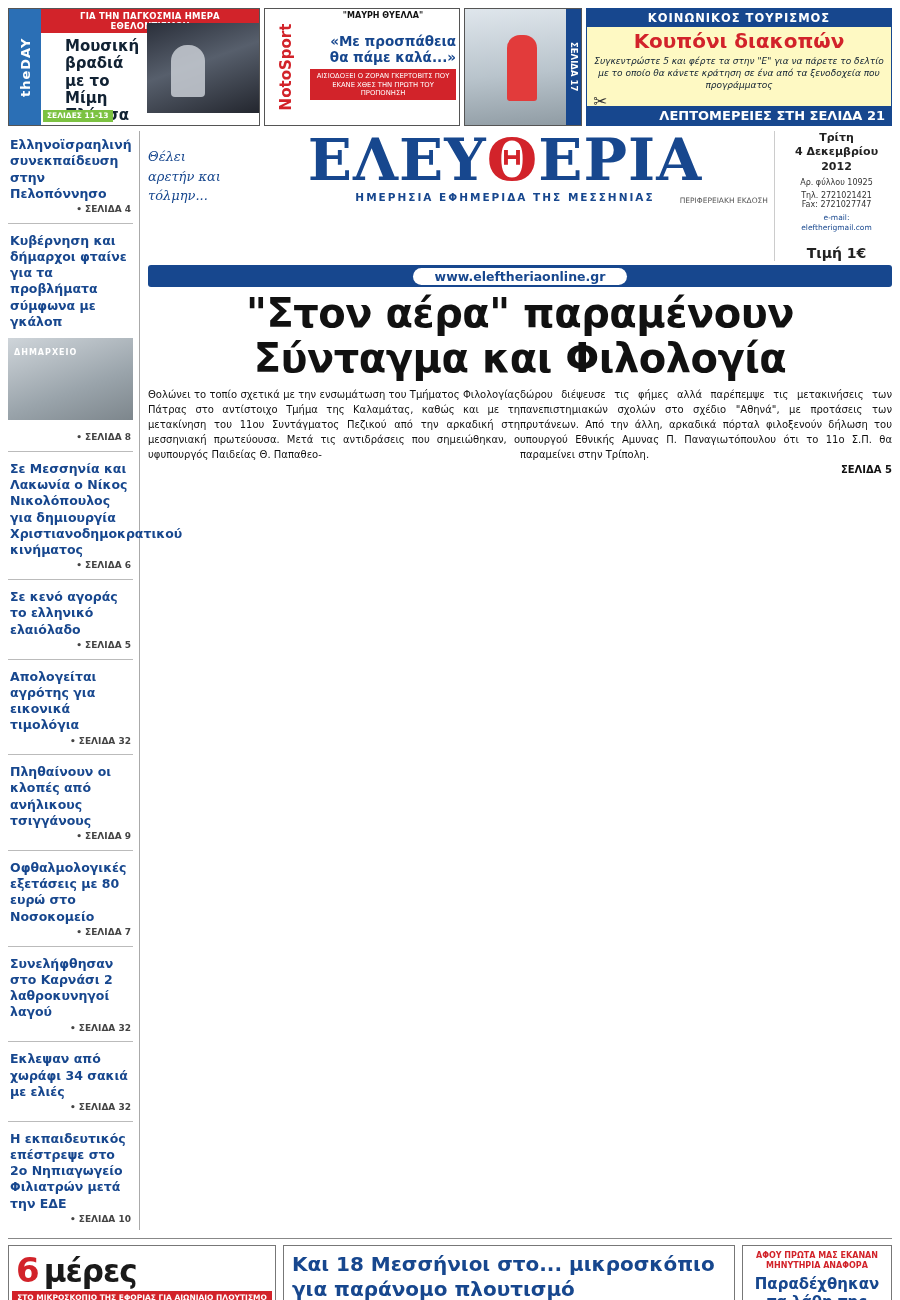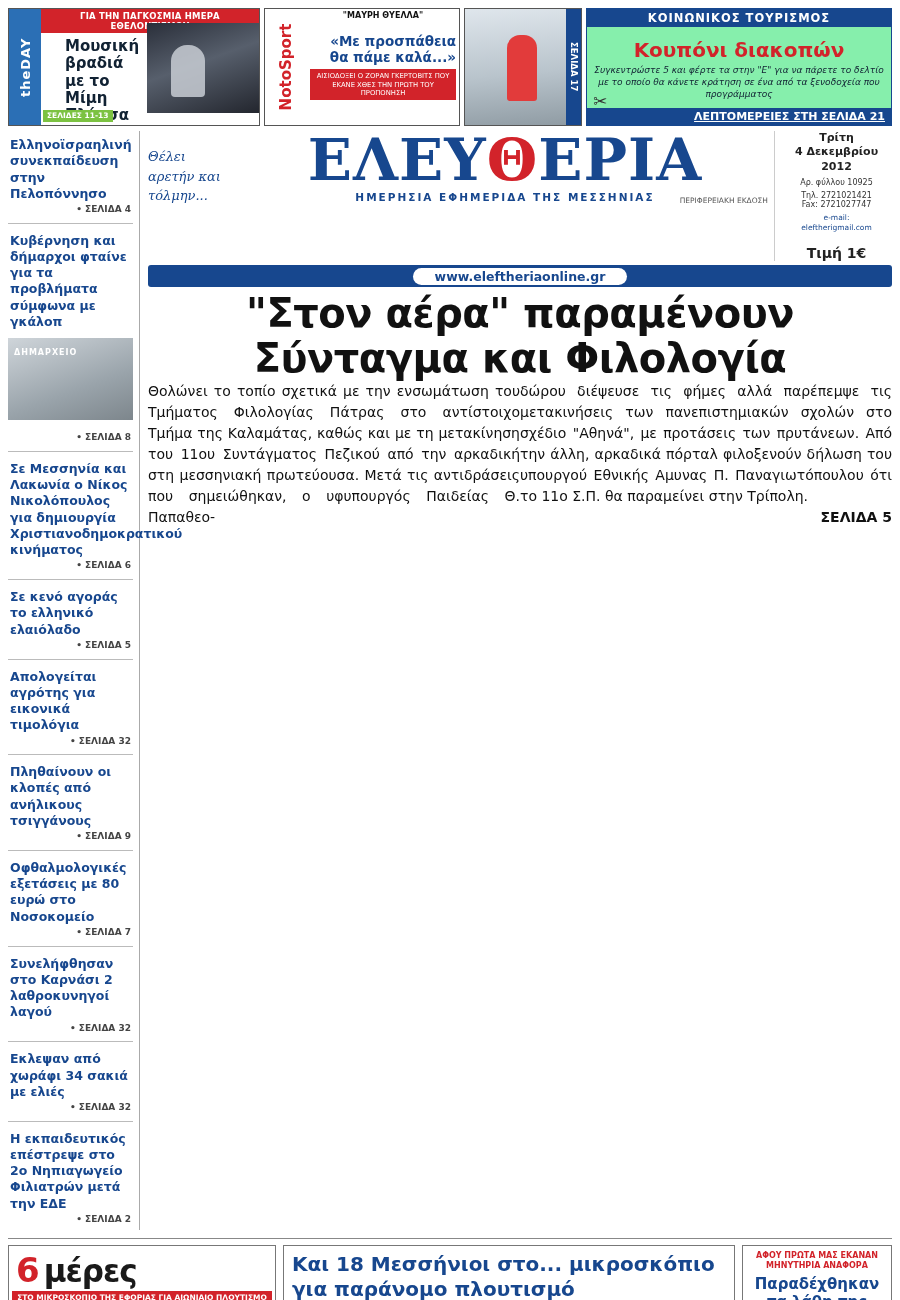--- a/index.html
+++ b/index.html
@@ -37,26 +37,26 @@
   .ts2-kicker { font-size:8px; font-weight:bold; text-align:center; color:#111; }
   .ts2-head { font-size:13.5px; font-weight:bold; color:#17478e; text-align:right; line-height:1.15; margin-top:14px;}
   .ts2-foot { margin-top:4px; background:#d2232a; color:#fff; font-size:6.8px; font-weight:normal; text-align:center; padding:3px 2px; line-height:1.25;}
 
   .ts3 { width:118px; position:relative; background:#cdd6de; }
   .ts3-img { position:absolute; inset:0; background:linear-gradient(175deg,#dfe6ec 0%,#b9c4cc 55%,#8f9ba3 100%); }
   .ts3-img:after{content:"";position:absolute;left:42px;top:26px;width:30px;height:66px;border-radius:13px 13px 3px 3px;background:#e23b3b;}
   .ts3-side { position:absolute; right:0; top:0; bottom:0; width:15px; background:#17478e; color:#fff;
      writing-mode:vertical-rl; font-size:8.5px; font-weight:bold; display:flex; align-items:center; justify-content:center;}
 
-  .ts4 { flex:1; background:#86efac; border:1px solid #17478e; position:relative; }
+  .ts4 { flex:1; background:#fef9c3; border:1px solid #17478e; position:relative; }
   .ts4-head { background:#17478e; color:#fff; text-align:center; font-size:11.5px; font-weight:bold; letter-spacing:1px; padding:2px 0; }
-  .ts4-title { text-align:center; color:#d2232a; font-weight:bold; font-size:20px; margin-top:11px; }
+  .ts4-title { text-align:center; color:#d2232a; font-weight:bold; font-size:20px; margin-top:2px; }
   .ts4-sub { text-align:center; font-size:9px; font-style:italic; color:#123; line-height:1.35; padding:2px 4px 0; }
-  .ts4-foot { position:absolute; left:0; right:0; bottom:0; background:#17478e; color:#fff; font-size:11px;
-     font-weight:bold; text-align:right; padding:2px 6px;text-decoration:underline; }
+  .ts4-foot { position:absolute; left:0; right:0; bottom:0; background:#17478e; color:#fff; font-size:13px;
+     font-weight:bold; text-align:right; padding:2px 6px; }
   .scissors { position:absolute; left:6px; bottom:14px; font-size:17px; color:#333; }
 
   
   .mast-row { display:flex; margin-top:5px; }
   .leftcol { width:132px; padding-right:6px; border-right:1px solid #aaa; }
   .mast { flex:1; padding-left:8px; position:relative; }
 
   .brief { font-size:12.5px; color:#17478e; line-height:1.3; padding:6px 2px 4px; font-weight:600;}
   .brief .pg { display:block; text-align:right; font-size:9px; color:#444; font-weight:bold; margin-top:2px;}
   .sep { border-top:1px solid #bbb; margin:3px 0; }
@@ -75,21 +75,21 @@
   .mast-right .d2 { font-size:8px; margin-top:4px; color:#333;}
   .mast-right .d3 { font-size:7.5px; margin-top:4px; color:#17478e; line-height:1.35;}
   .mast-right .price { margin-top:12px; font-size:14px; font-weight:bold; }
 
   .urlbar { margin-top:4px; background:#17478e; height:22px; border-radius:3px; display:flex; align-items:center; justify-content:center; }
   .urlbar span { background:#fff; color:#17478e; font-weight:bold; font-size:12.5px; padding:1px 22px; border-radius:11px; }
 
   
   .kicker { text-align:center; font-size:14.5px; color:#17478e; font-weight:600; margin-top:8px;}
   .headline { text-align:center; font-size:40px; font-weight:bold; line-height:1.12; margin-top:4px; letter-spacing:-.5px;}
-  .lead { display:flex; margin-top:0; font-size:14px; line-height:1.5; text-align:justify; }
+  .lead { display:flex; margin-top:6px; font-size:10px; line-height:1.5; text-align:justify; }
   .lead > div { flex:1; }
   .lead .sel { font-weight:bold; }
 
   .rule { border-top:1px solid #888; margin:8px 0 6px; }
 
   
   .mid { display:flex; gap:7px; }
   .m1 { width:268px; border:1px solid #777; padding:3px; background:#fff; }
   .promo { background:#fff; }
   .promo-top { display:flex; align-items:center; gap:4px; padding:4px 2px 0 4px;}
@@ -191,21 +191,21 @@
         <span class="pg">• ΣΕΛΙΔΑ 32</span>
       </div>
       <div class="sep"></div>
       <div class="brief">
         <span>Εκλεψαν από χωράφι 34 σακιά με ελιές</span>
         <span class="pg">• ΣΕΛΙΔΑ 32</span>
       </div>
       <div class="sep"></div>
       <div class="brief">
         <span>Η εκπαιδευτικός επέστρεψε στο 2ο Νηπιαγωγείο Φιλιατρών μετά την ΕΔΕ</span>
-        <span class="pg">• ΣΕΛΙΔΑ 2</span>
+        <span class="pg">• ΣΕΛΙΔΑ 10</span>
       </div>
     </div>
 
     <div class="mast">
       <div class="mast-top">
         <div class="motto">Θέλει αρετήν και τόλμην...</div>
         <div class="logo">
           <div class="logo-text"><span>ΕΛΕΥ</span><span class="theta">Θ</span><span>ΕΡΙΑ</span></div>
           <div class="logo-sub">ΗΜΕΡΗΣΙΑ ΕΦΗΜΕΡΙΔΑ ΤΗΣ ΜΕΣΣΗΝΙΑΣ</div>
           <div class="logo-sub2">ΠΕΡΙΦΕΡΕΙΑΚΗ ΕΚΔΟΣΗ</div>

